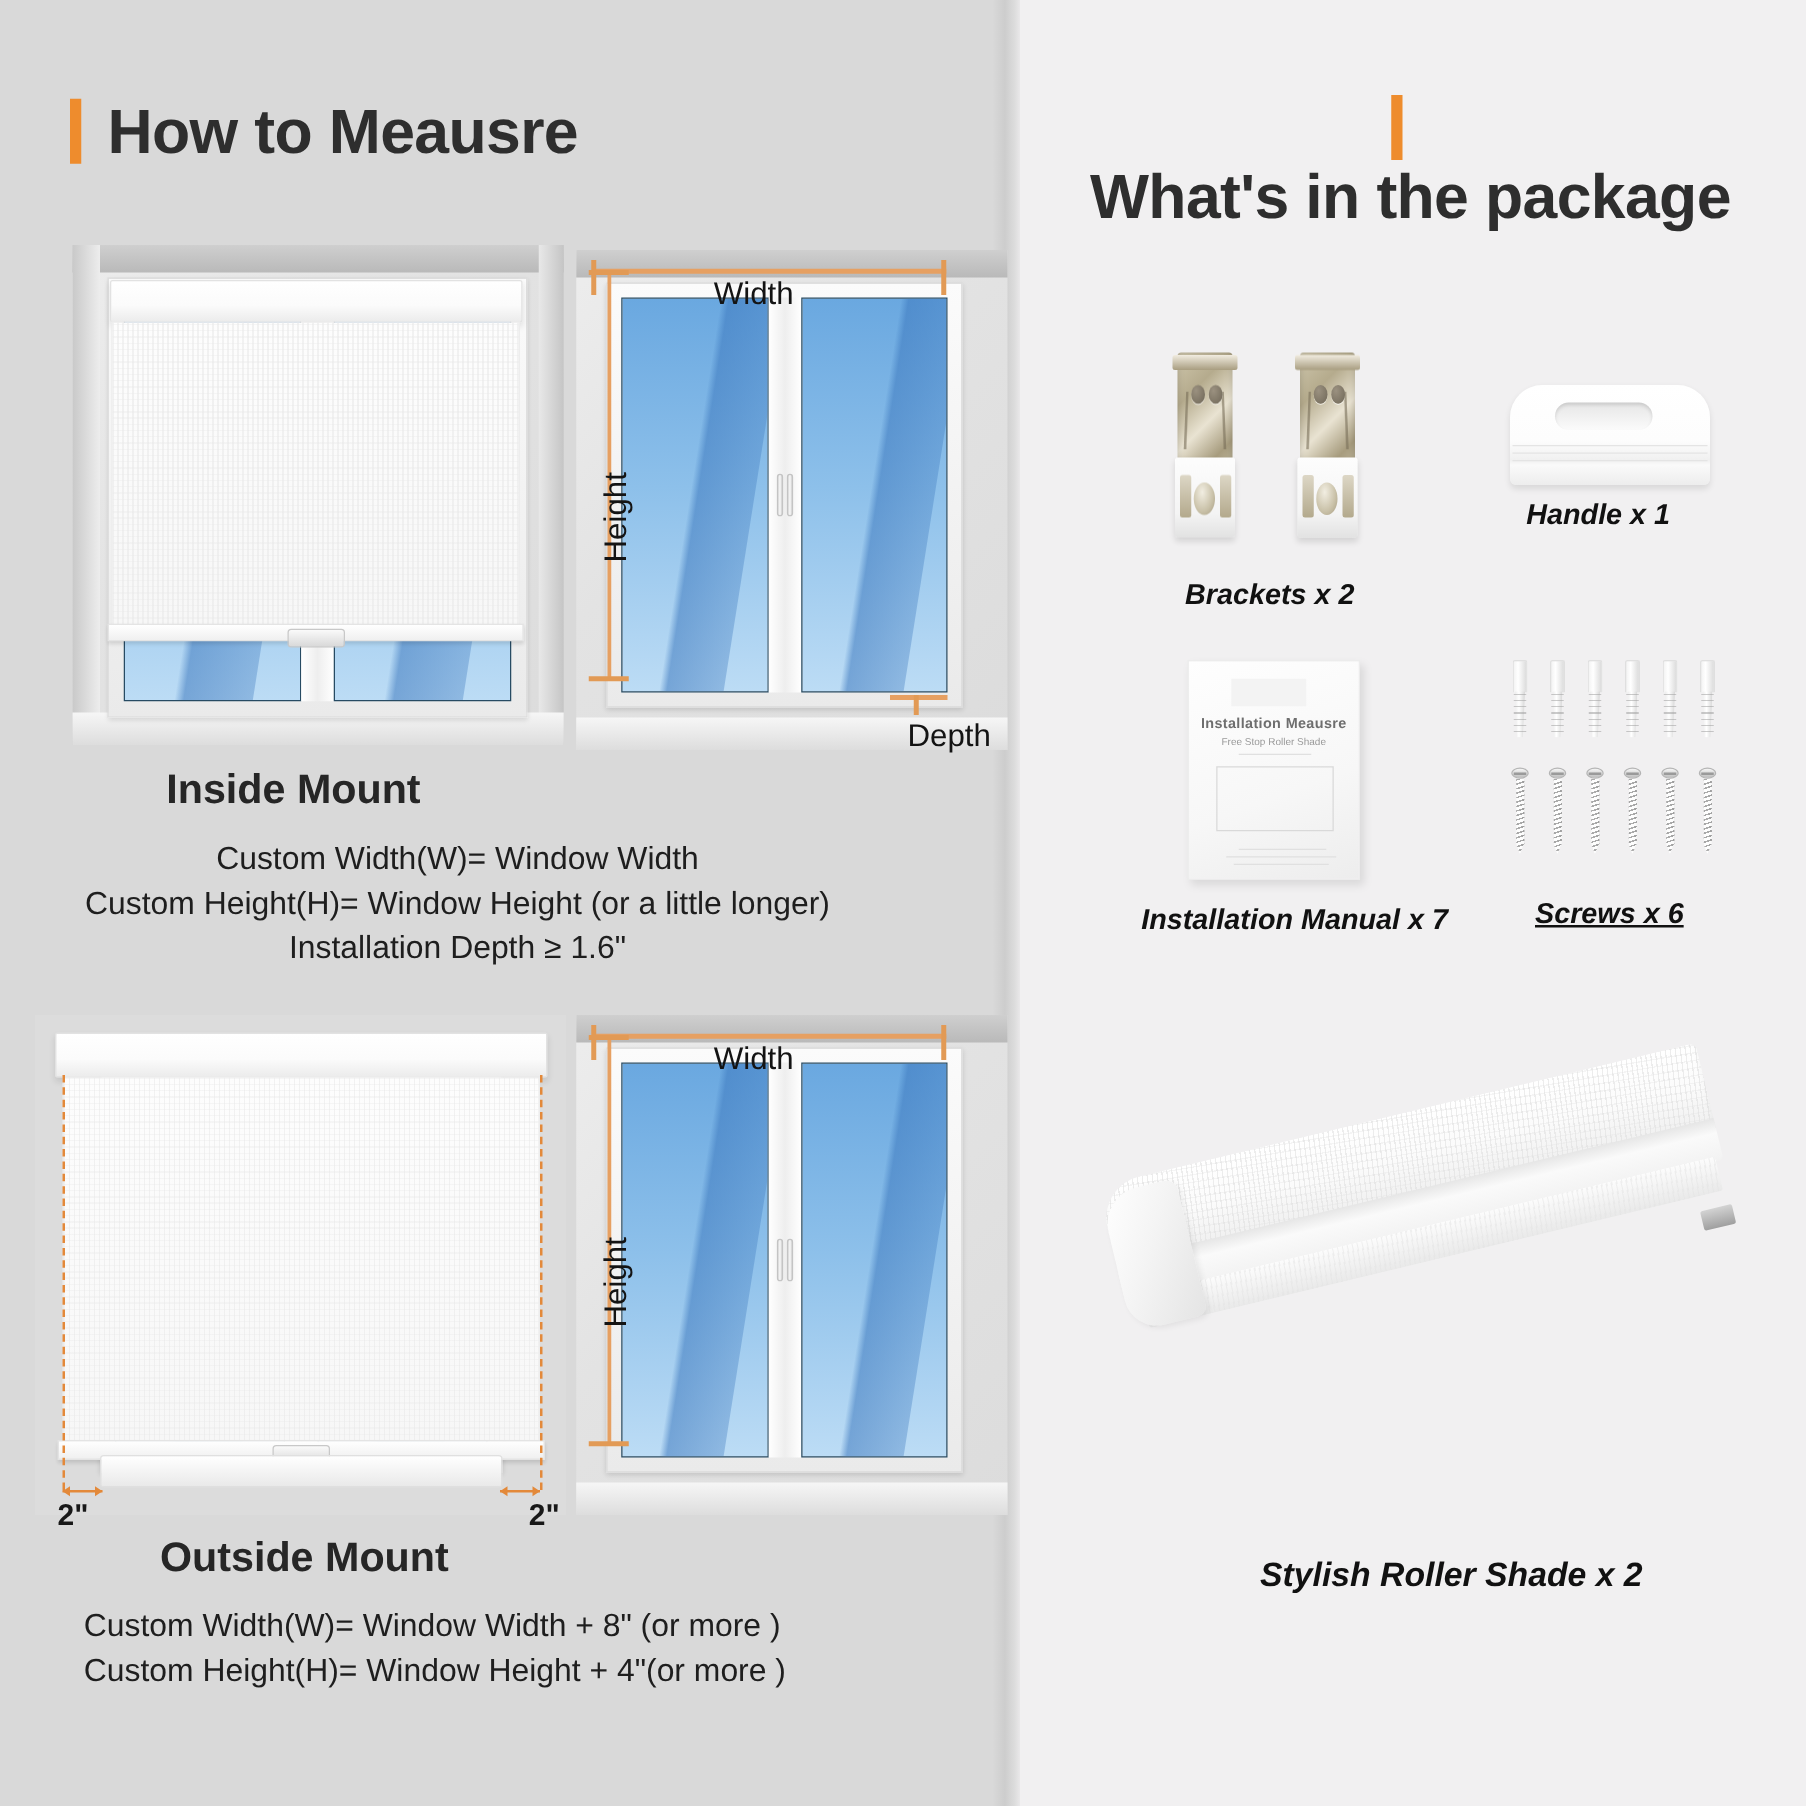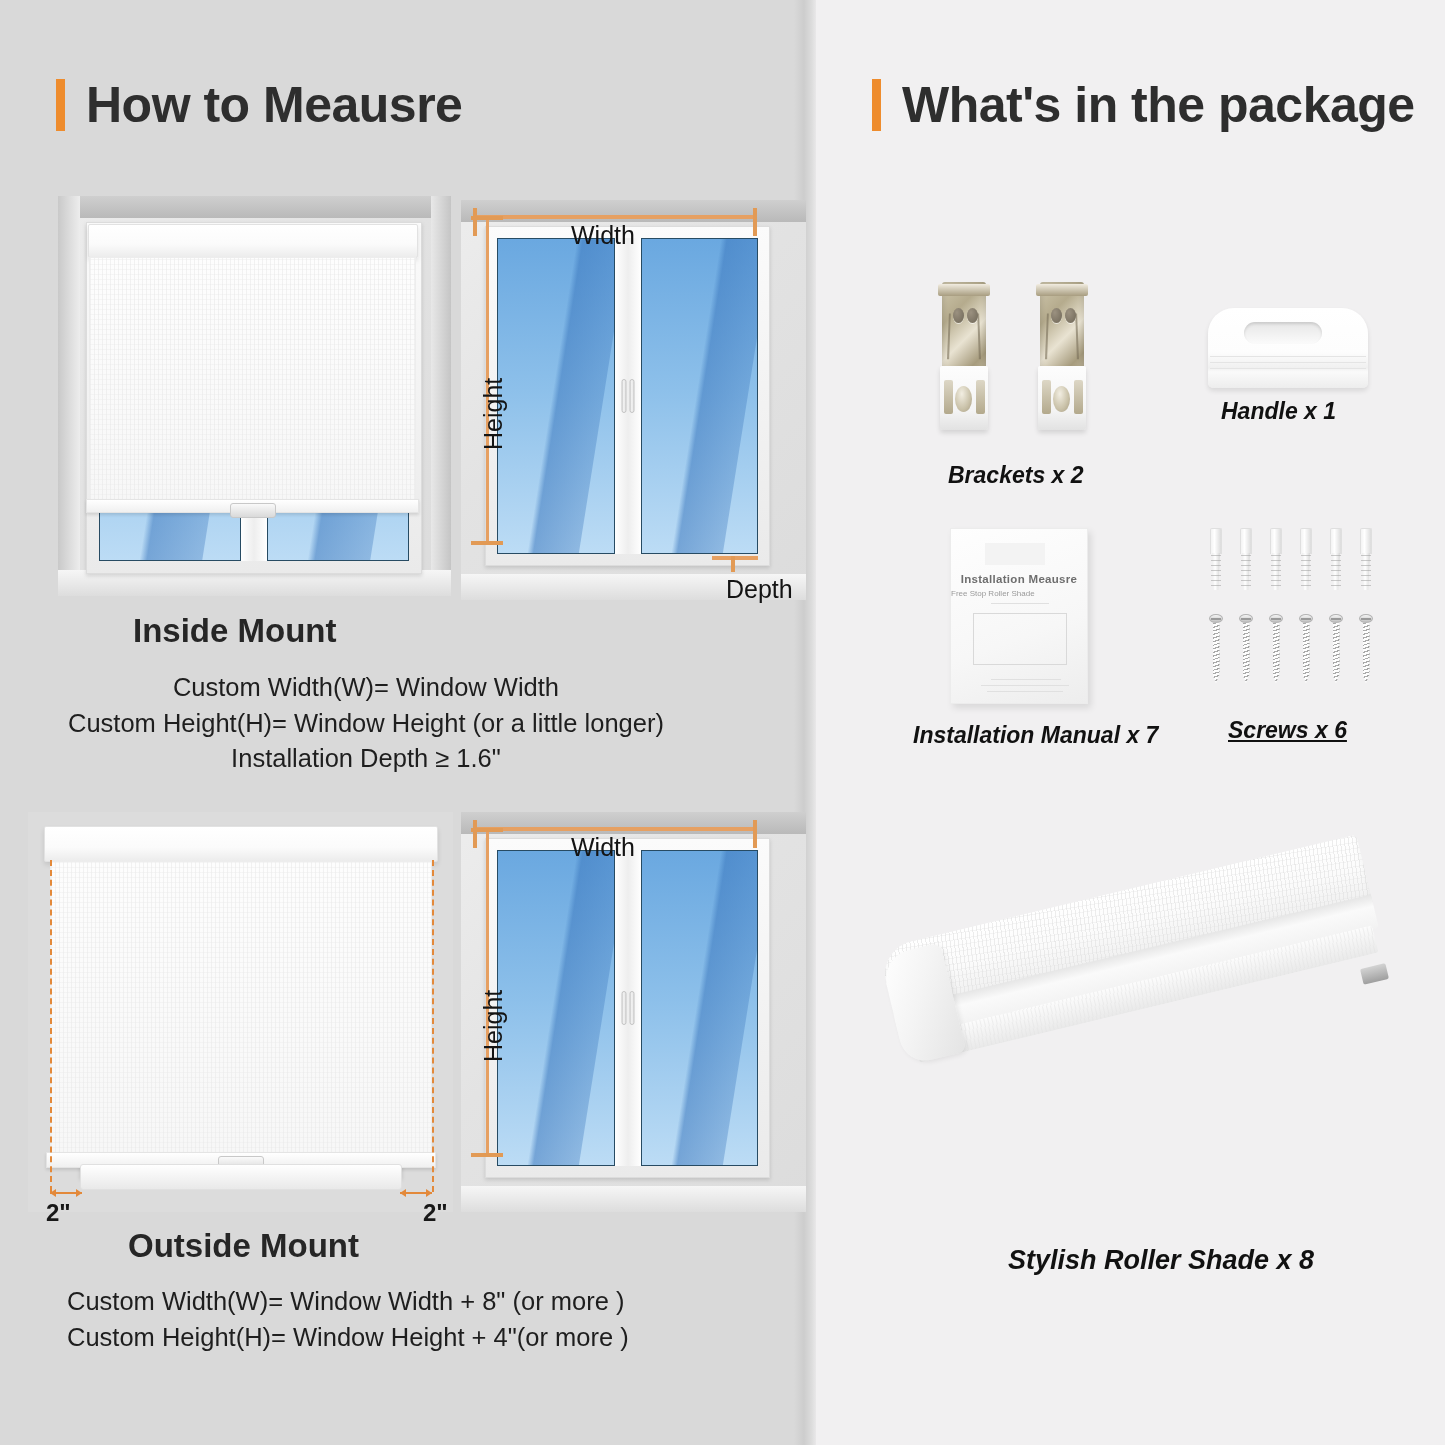--- a/index.html
+++ b/index.html
@@ -29,21 +29,21 @@
   .heading { position: absolute; display: flex; align-items: center; }
   .hbar {
     width: 9px; height: 52px; background: #ee8c2d;
     margin-right: 21px; flex: 0 0 auto;
   }
   .htxt {
     font-size: 50px; font-weight: bold; color: #2e2e2e;
     letter-spacing: -0.5px; white-space: nowrap;
   }
   #heading-left  { left: 56px;  top: 76px; }
-  #heading-right { left: 872px; top: 76px; }
+  #heading-right { left: 872px; top: 76px; flex-direction: column; }
 
   
   .mount-title {
     position: absolute; font-size: 33px; font-weight: bold; color: #262626;
     white-space: nowrap;
   }
   .mount-lines {
     position: absolute; font-size: 25.5px; color: #1e1e1e; line-height: 35.5px;
     white-space: nowrap;
   }
@@ -254,21 +254,21 @@
     background: linear-gradient(160deg,#fefefe 0%,#f7f7f7 60%,#ededed 100%);
     box-shadow: 3px 4px 7px rgba(0,0,0,.10);
     border: 1px solid #ececec;
   }
   .manual .mtitle {
     position: absolute; left: 0; right: 0; top: 44px; text-align: center;
     font-size: 11.5px; font-weight: bold; color: #6e6e6e;
     letter-spacing: .3px;
   }
   .manual .msub {
-    position: absolute; left: 0; right: 0; top: 60px; text-align: left;
+    position: absolute; left: 0; right: 0; top: 60px; text-align: center;
     font-size: 8px; color: #9a9a9a;
   }
   .manual .mbox {
     position: absolute; left: 22px; top: 84px; width: 94px; height: 52px;
     border: 1px solid #d9d9d9;
   }
   .manual .mline {
     position: absolute; height: 1px; background: #e0e0e0;
   }
   .manual .mshade {
@@ -619,15 +619,15 @@
 
   <div id="roller-product">
     <div class="roller-tube">
       <span class="roller-top"></span>
       <span class="roller-front"></span>
       <span class="roller-bottom"></span>
       <span class="roller-cap"></span>
       <span class="roller-tip"></span>
     </div>
   </div>
-  <span class="pkg-label big" style="left:1008px;top:1245px;">Stylish Roller Shade x 8</span>
+  <span class="pkg-label big" style="left:1008px;top:1245px;">Stylish Roller Shade x 2</span>
 
 </div>
 
 </body></html>

